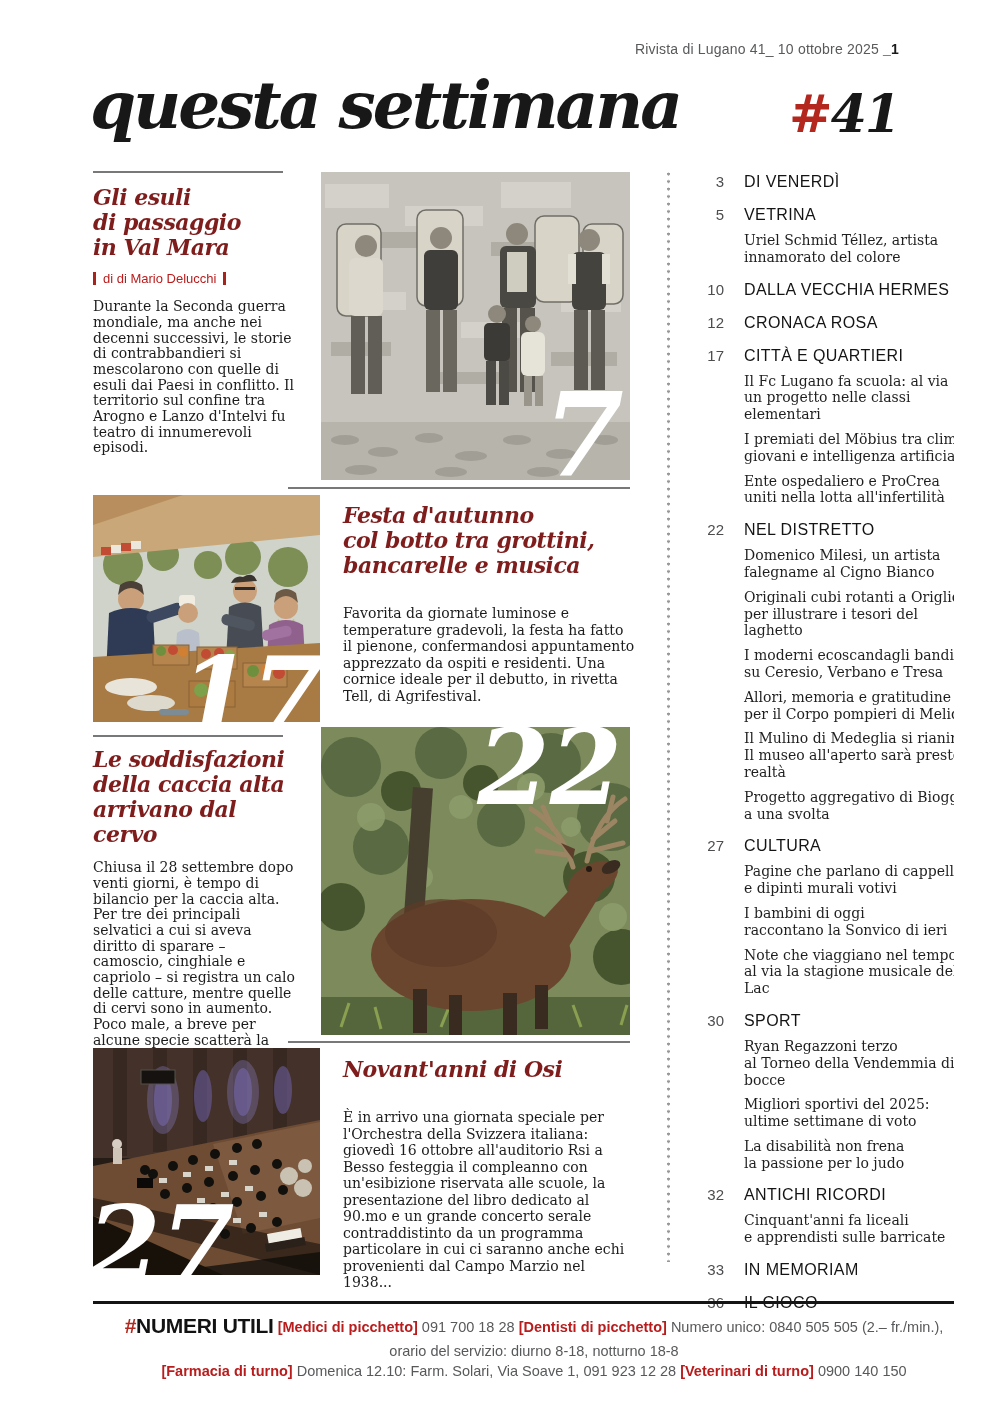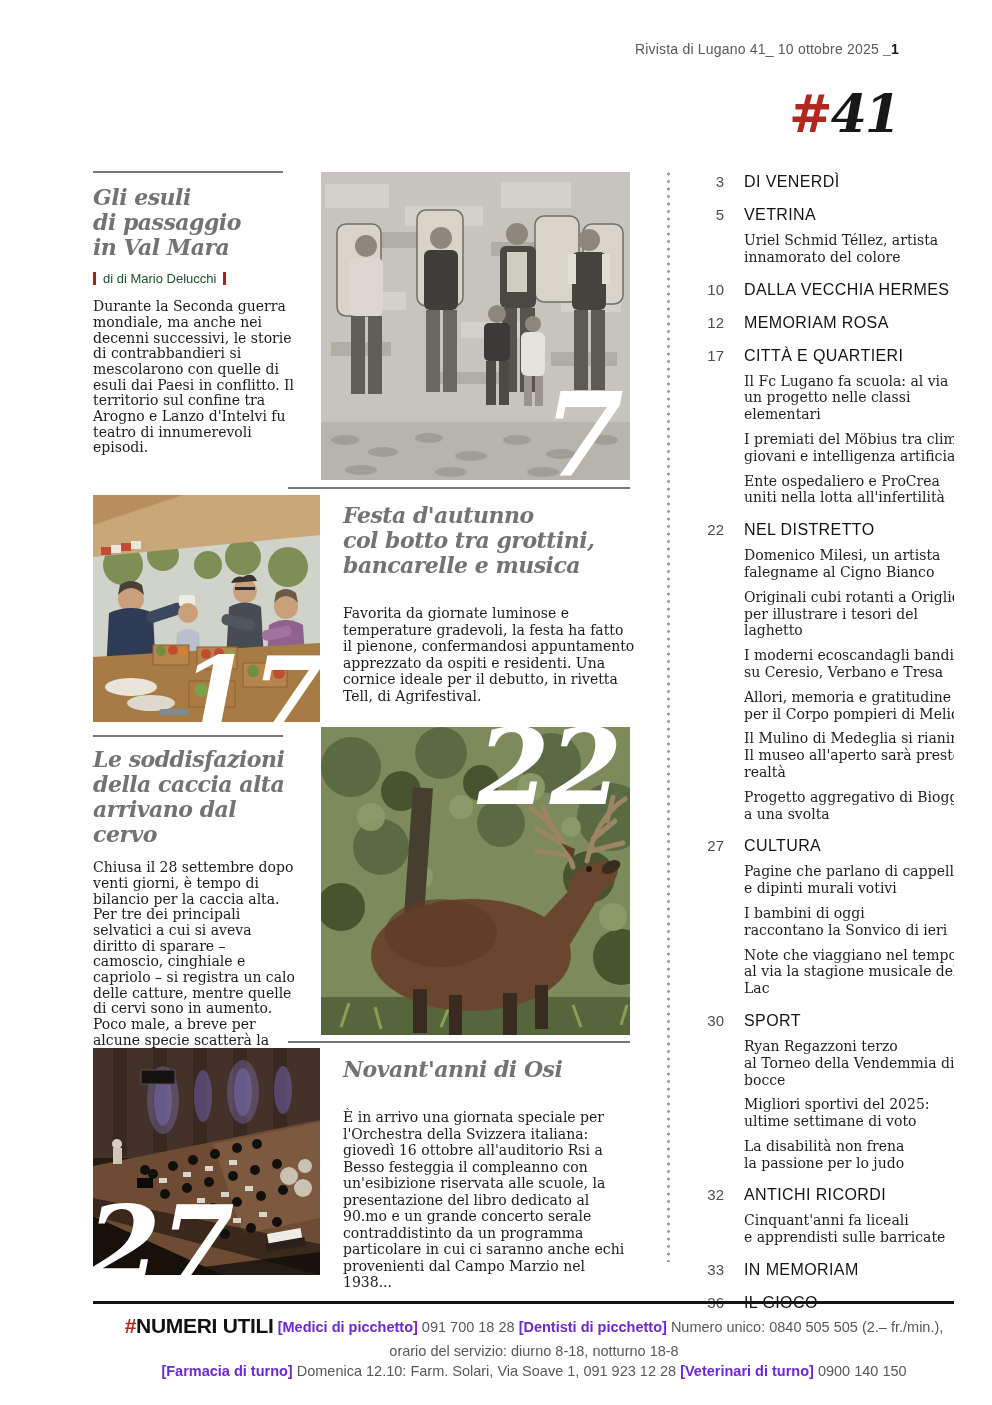--- a/index.html
+++ b/index.html
@@ -43,23 +43,23 @@
 
   
   .a-text { position:absolute; }
   .tx1 { left:55px; top:185px; width:206px; }
   .tx2 { left:305px; top:503px; width:292px; }
   .tx3 { left:55px; top:747px; width:206px; }
   .tx4 { left:305px; top:1057px; width:292px; }
   .a-title {
     margin:0; font-family:"DejaVu Serif","Liberation Serif",serif;
     font-style:italic; font-weight:700; font-size:22px; line-height:1.14;
-    letter-spacing:-.5px; color:#737373;
-  }
-  .byline { margin-top:11px; font-size:13px; color:#14532d; }
+    letter-spacing:-.5px; color:#7f1d1d;
+  }
+  .byline { margin-top:11px; font-size:13px; color:#b91c1c; }
   .byline .bar { display:inline-block; width:3px; height:13px; background:#a6241c; vertical-align:-2px; }
   .byline .bar:first-child { margin-right:7px; }
   .byline .bar:last-child { margin-left:7px; }
   .a-body {
     margin:13px 0 0 0; font-family:"DejaVu Serif","Liberation Serif",serif;
     font-size:14px; line-height:1.12; color:#1c1c1c; text-align:left;
   }
   .tx2 .a-body, .tx4 .a-body { margin-top:27px; line-height:1.18; }
 
   
@@ -88,31 +88,32 @@
   .toc-sub {
     margin:8px 0 0 42px; font-family:"DejaVu Serif","Liberation Serif",serif;
     font-size:14px; line-height:1.2; color:#1f1f1f; white-space:pre-line;
   }
 
   
   .f-rule { position:absolute; left:55px; top:1301px; width:882px; height:3px; background:#141414; }
   .f-text { position:absolute; left:40px; top:1311px; width:912px; text-align:center; }
   .f-line { font-size:14.5px; line-height:1.42; color:#58595b; }
   .seg-plain { color:#58595b; }
-  .seg-bold { color:#6d28d9; font-weight:700; }
+  .seg-bold { color:#b91c1c; font-weight:700; }
   .seg-brand { font-size:21px; font-weight:800; color:#121212; letter-spacing:-.3px; vertical-align:-1px; }
   .seg-hash { font-size:21px; font-weight:800; color:#b3271e; letter-spacing:-.3px; vertical-align:-1px; }
 </style>
 </head>
 <body>
 
 <div class="page">
 
   <div class="hdr"><span>Rivista di Lugano 41_ 10 ottobre 2025 </span><b>_1</b></div>
 
+  <h1 class="masthead-title">questa settimana</h1>
   <div class="issue"><span class="hash">#</span><span>41</span></div>
 
   <div class="rule rule1"></div>
   <div class="rule rule2"></div>
   <div class="rule rule3"></div>
   <div class="rule rule4"></div>
   <div class="vdots"></div>
 
   <div class="a-text tx1">
     <h2 class="a-title pre">Gli esuli
@@ -421,21 +422,21 @@
         <span class="toc-label">VETRINA</span>
       </div>
       <div class="toc-sub">Uriel Schmid Téllez, artista
 innamorato del colore</div>
       <div class="toc-row">
         <span class="toc-num">10</span>
         <span class="toc-label">DALLA VECCHIA HERMES</span>
       </div>
       <div class="toc-row">
         <span class="toc-num">12</span>
-        <span class="toc-label">MEMORIAM ROSA</span>
+        <span class="toc-label">CRONACA ROSA</span>
       </div>
       <div class="toc-row">
         <span class="toc-num">17</span>
         <span class="toc-label">CITTÀ E QUARTIERI</span>
       </div>
       <div class="toc-sub">Il Fc Lugano fa scuola: al via
 un progetto nelle classi elementari</div>
       <div class="toc-sub">I premiati del Möbius tra clima,
 giovani e intelligenza artificiale</div>
       <div class="toc-sub">Ente ospedaliero e ProCrea

